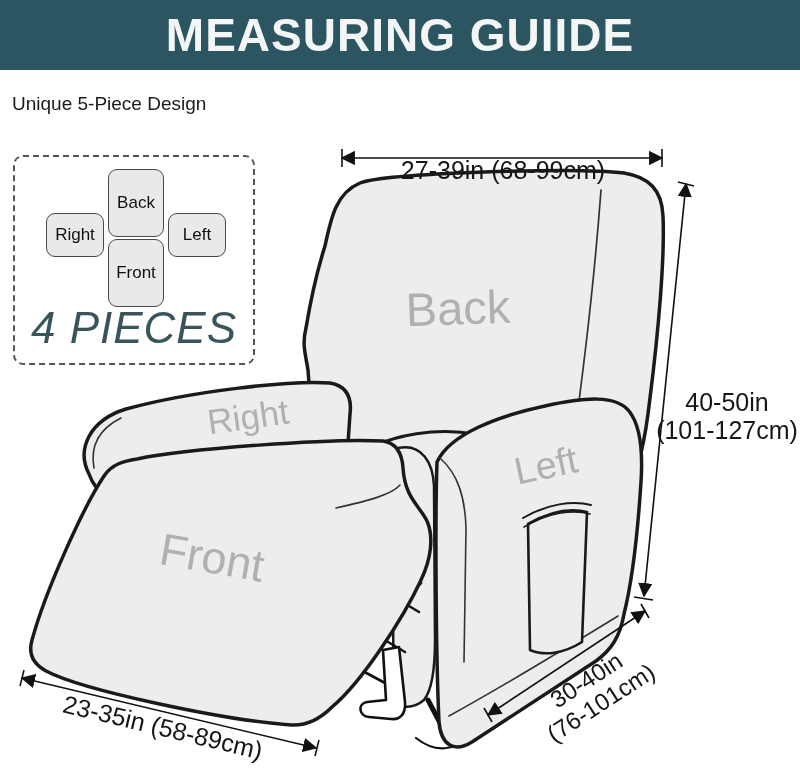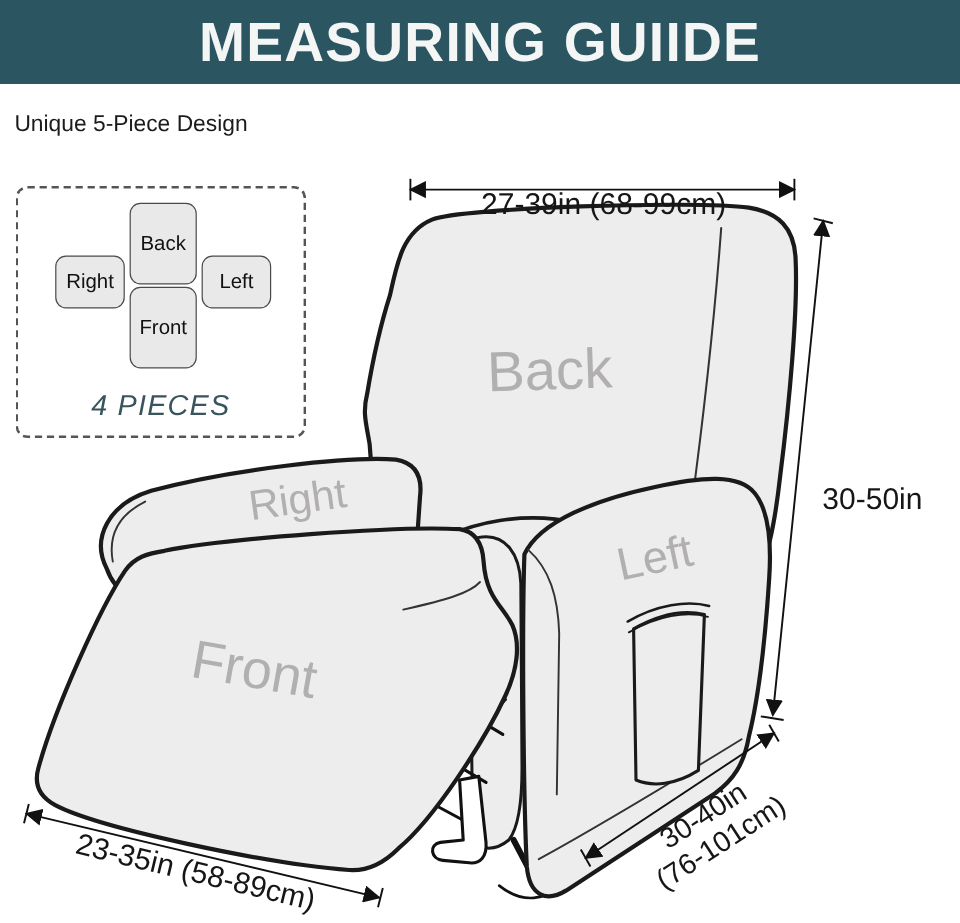--- a/index.html
+++ b/index.html
@@ -29,21 +29,21 @@
     position:absolute;background:#e9e9e9;border:1.5px solid #4a4a4a;border-radius:9px;
     display:flex;align-items:center;justify-content:center;
     font-size:17px;color:#111;
   }
   .piece.back {left:93px;top:12px;width:54px;height:66px;}
   .piece.right{left:31px;top:56px;width:56px;height:42px;}
   .piece.left {left:153px;top:56px;width:56px;height:42px;}
   .piece.front{left:93px;top:82px;width:54px;height:66px;}
   .pieces-caption{
     position:absolute;left:0;right:0;bottom:10px;text-align:center;
-    font-size:24px;font-style:italic;font-weight:500;color:#3a545d;letter-spacing:1px;
+    font-size:44px;font-style:italic;font-weight:500;color:#3a545d;letter-spacing:1px;
   }
   
   .chair-svg{position:absolute;left:0;top:0;width:800px;height:769px;}
   
   .chair-label{
     position:absolute;color:#b1afaf;white-space:nowrap;
     transform:translate(-50%,-50%);font-weight:400;
   }
   .lbl-back {left:458px;top:308px;font-size:47px;transform:translate(-50%,-50%) rotate(-2deg);}
   .lbl-right{left:248px;top:417px;font-size:35px;transform:translate(-50%,-50%) rotate(-8deg);}
@@ -164,21 +164,22 @@
 </svg>
 
 <div class="chair-label lbl-back">Back</div>
 <div class="chair-label lbl-right">Right</div>
 <div class="chair-label lbl-left">Left</div>
 <div class="chair-label lbl-front">Front</div>
 
 <div class="dim-label dim-top">27-39in (68-99cm)</div>
 
 <div class="dim-label dim-right">
-  <div>30-50in</div>
+  <div>40-50in</div>
+  <div>(101-127cm)</div>
 </div>
 
 <div class="dim-label dim-bl">23-35in (58-89cm)</div>
 
 <div class="dim-label dim-br">
   <div>30-40in</div>
   <div>(76-101cm)</div>
 </div>
 
 </body></html>

